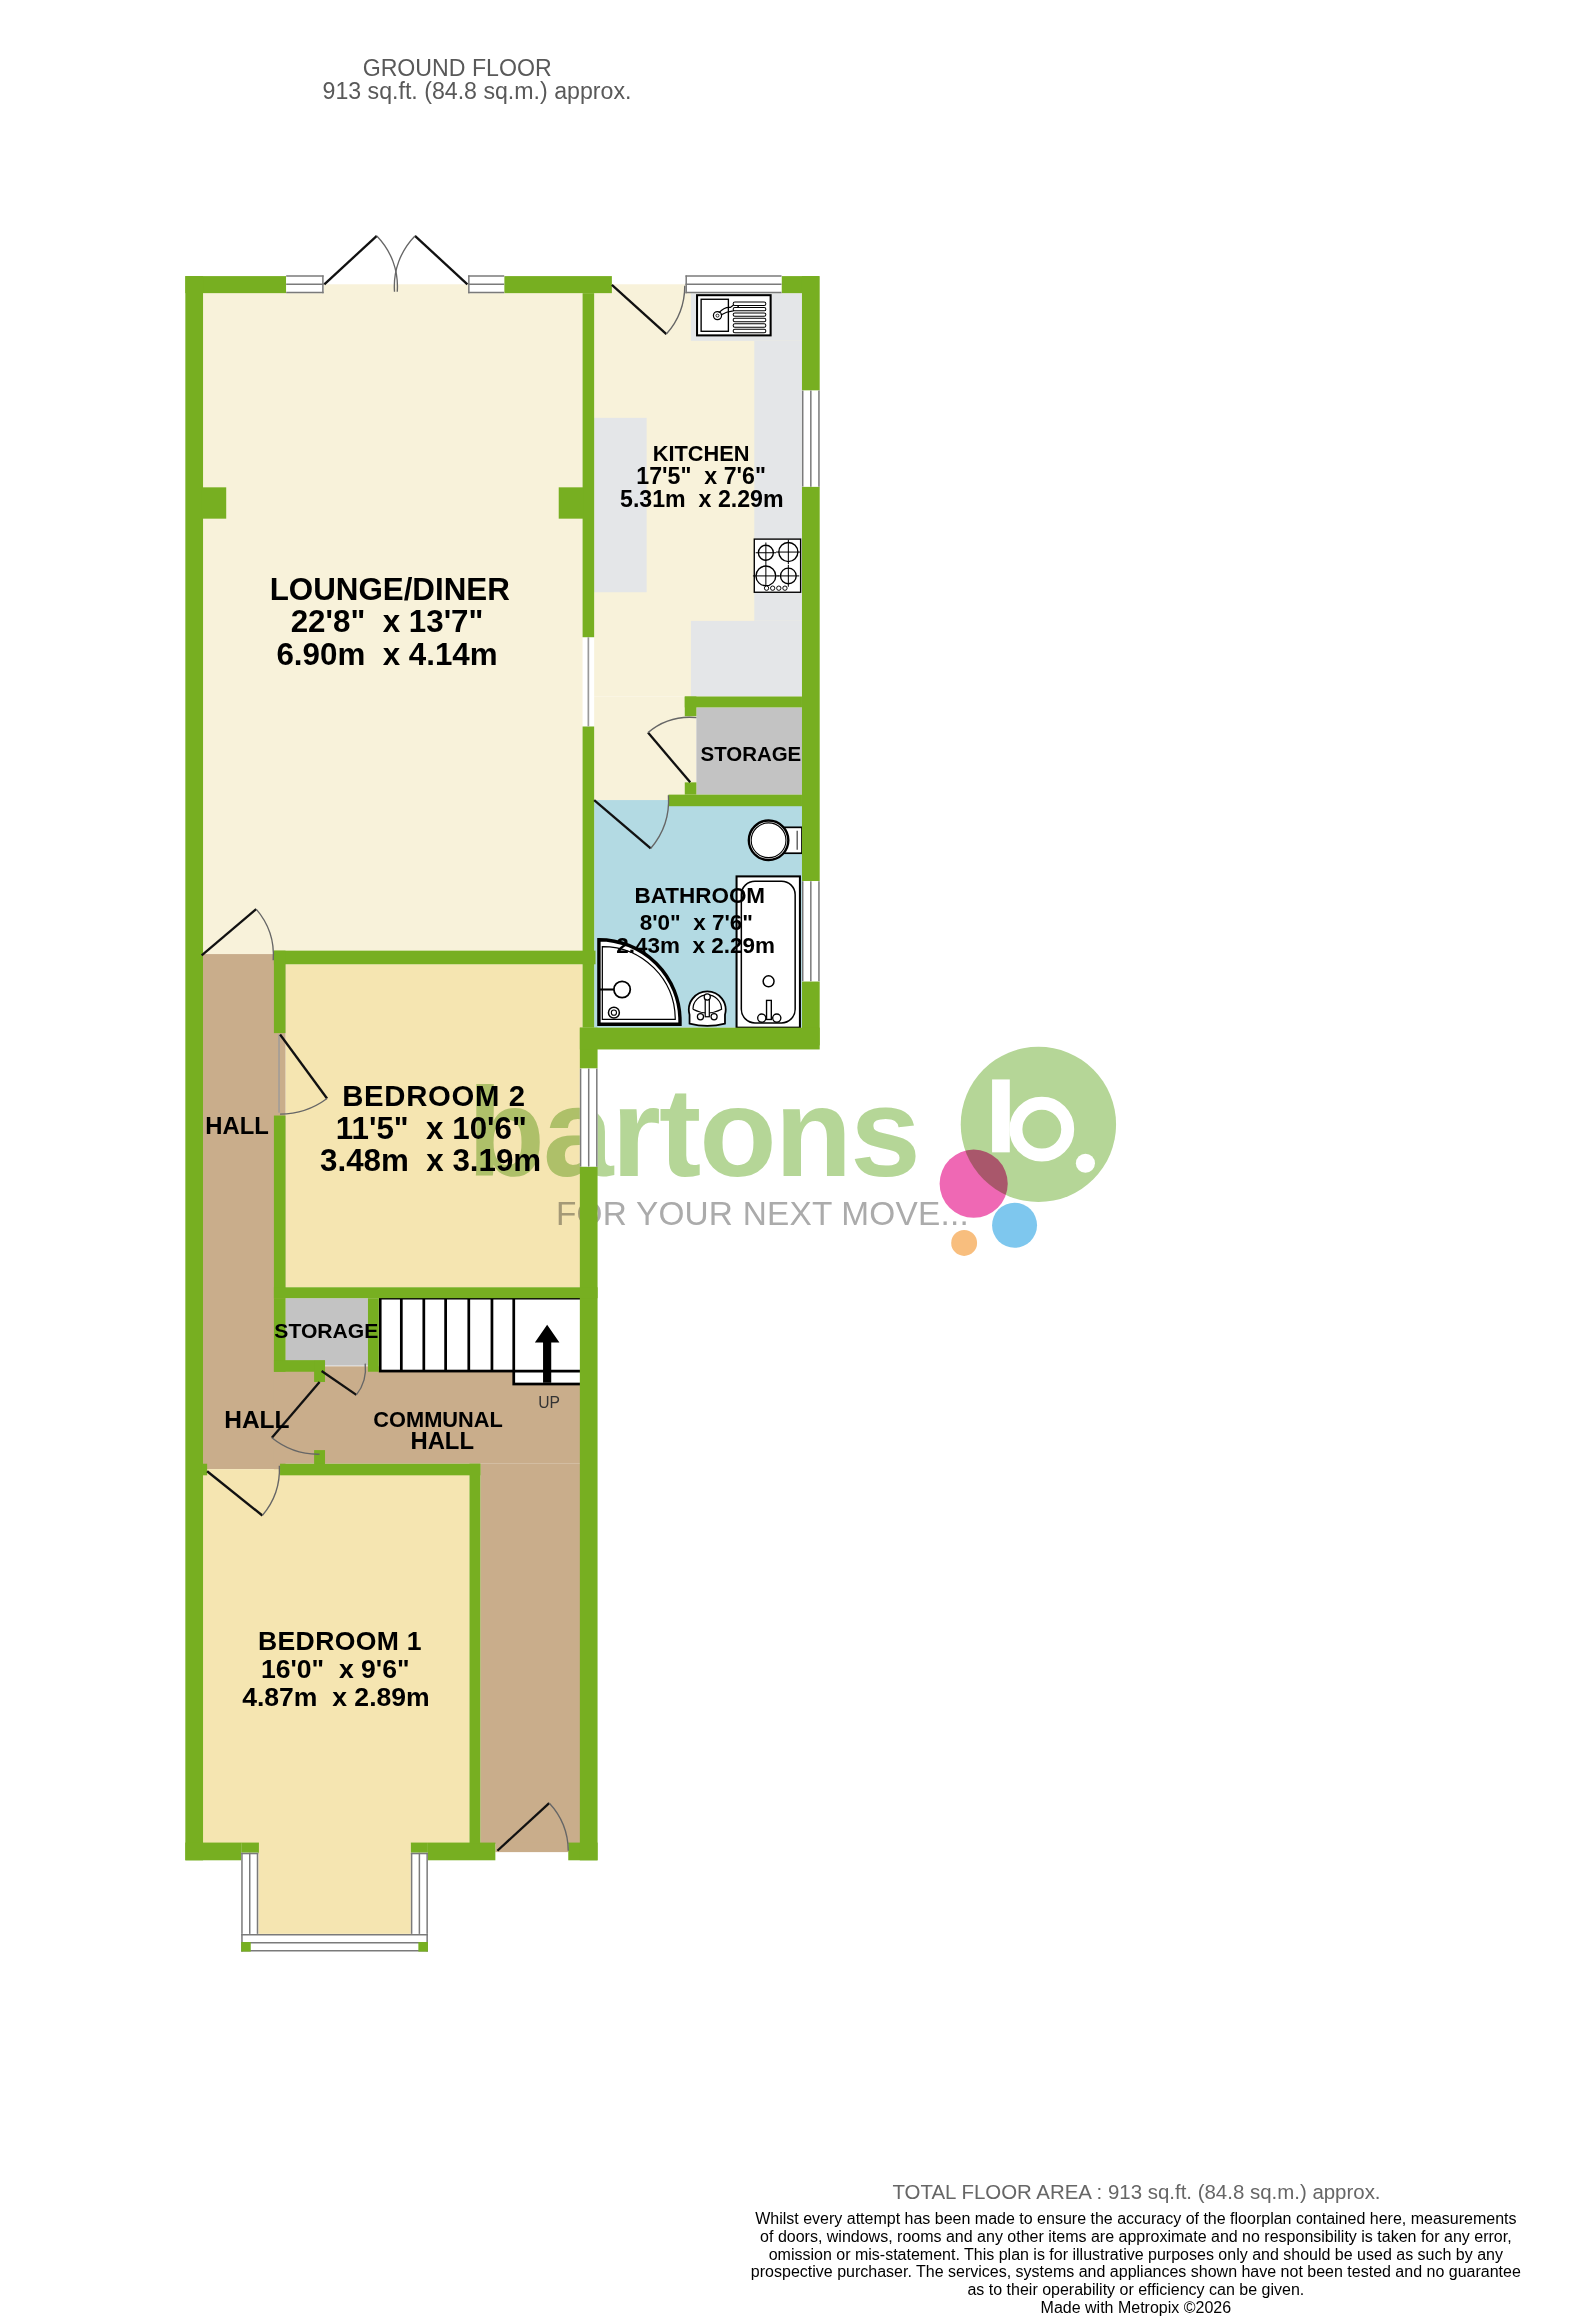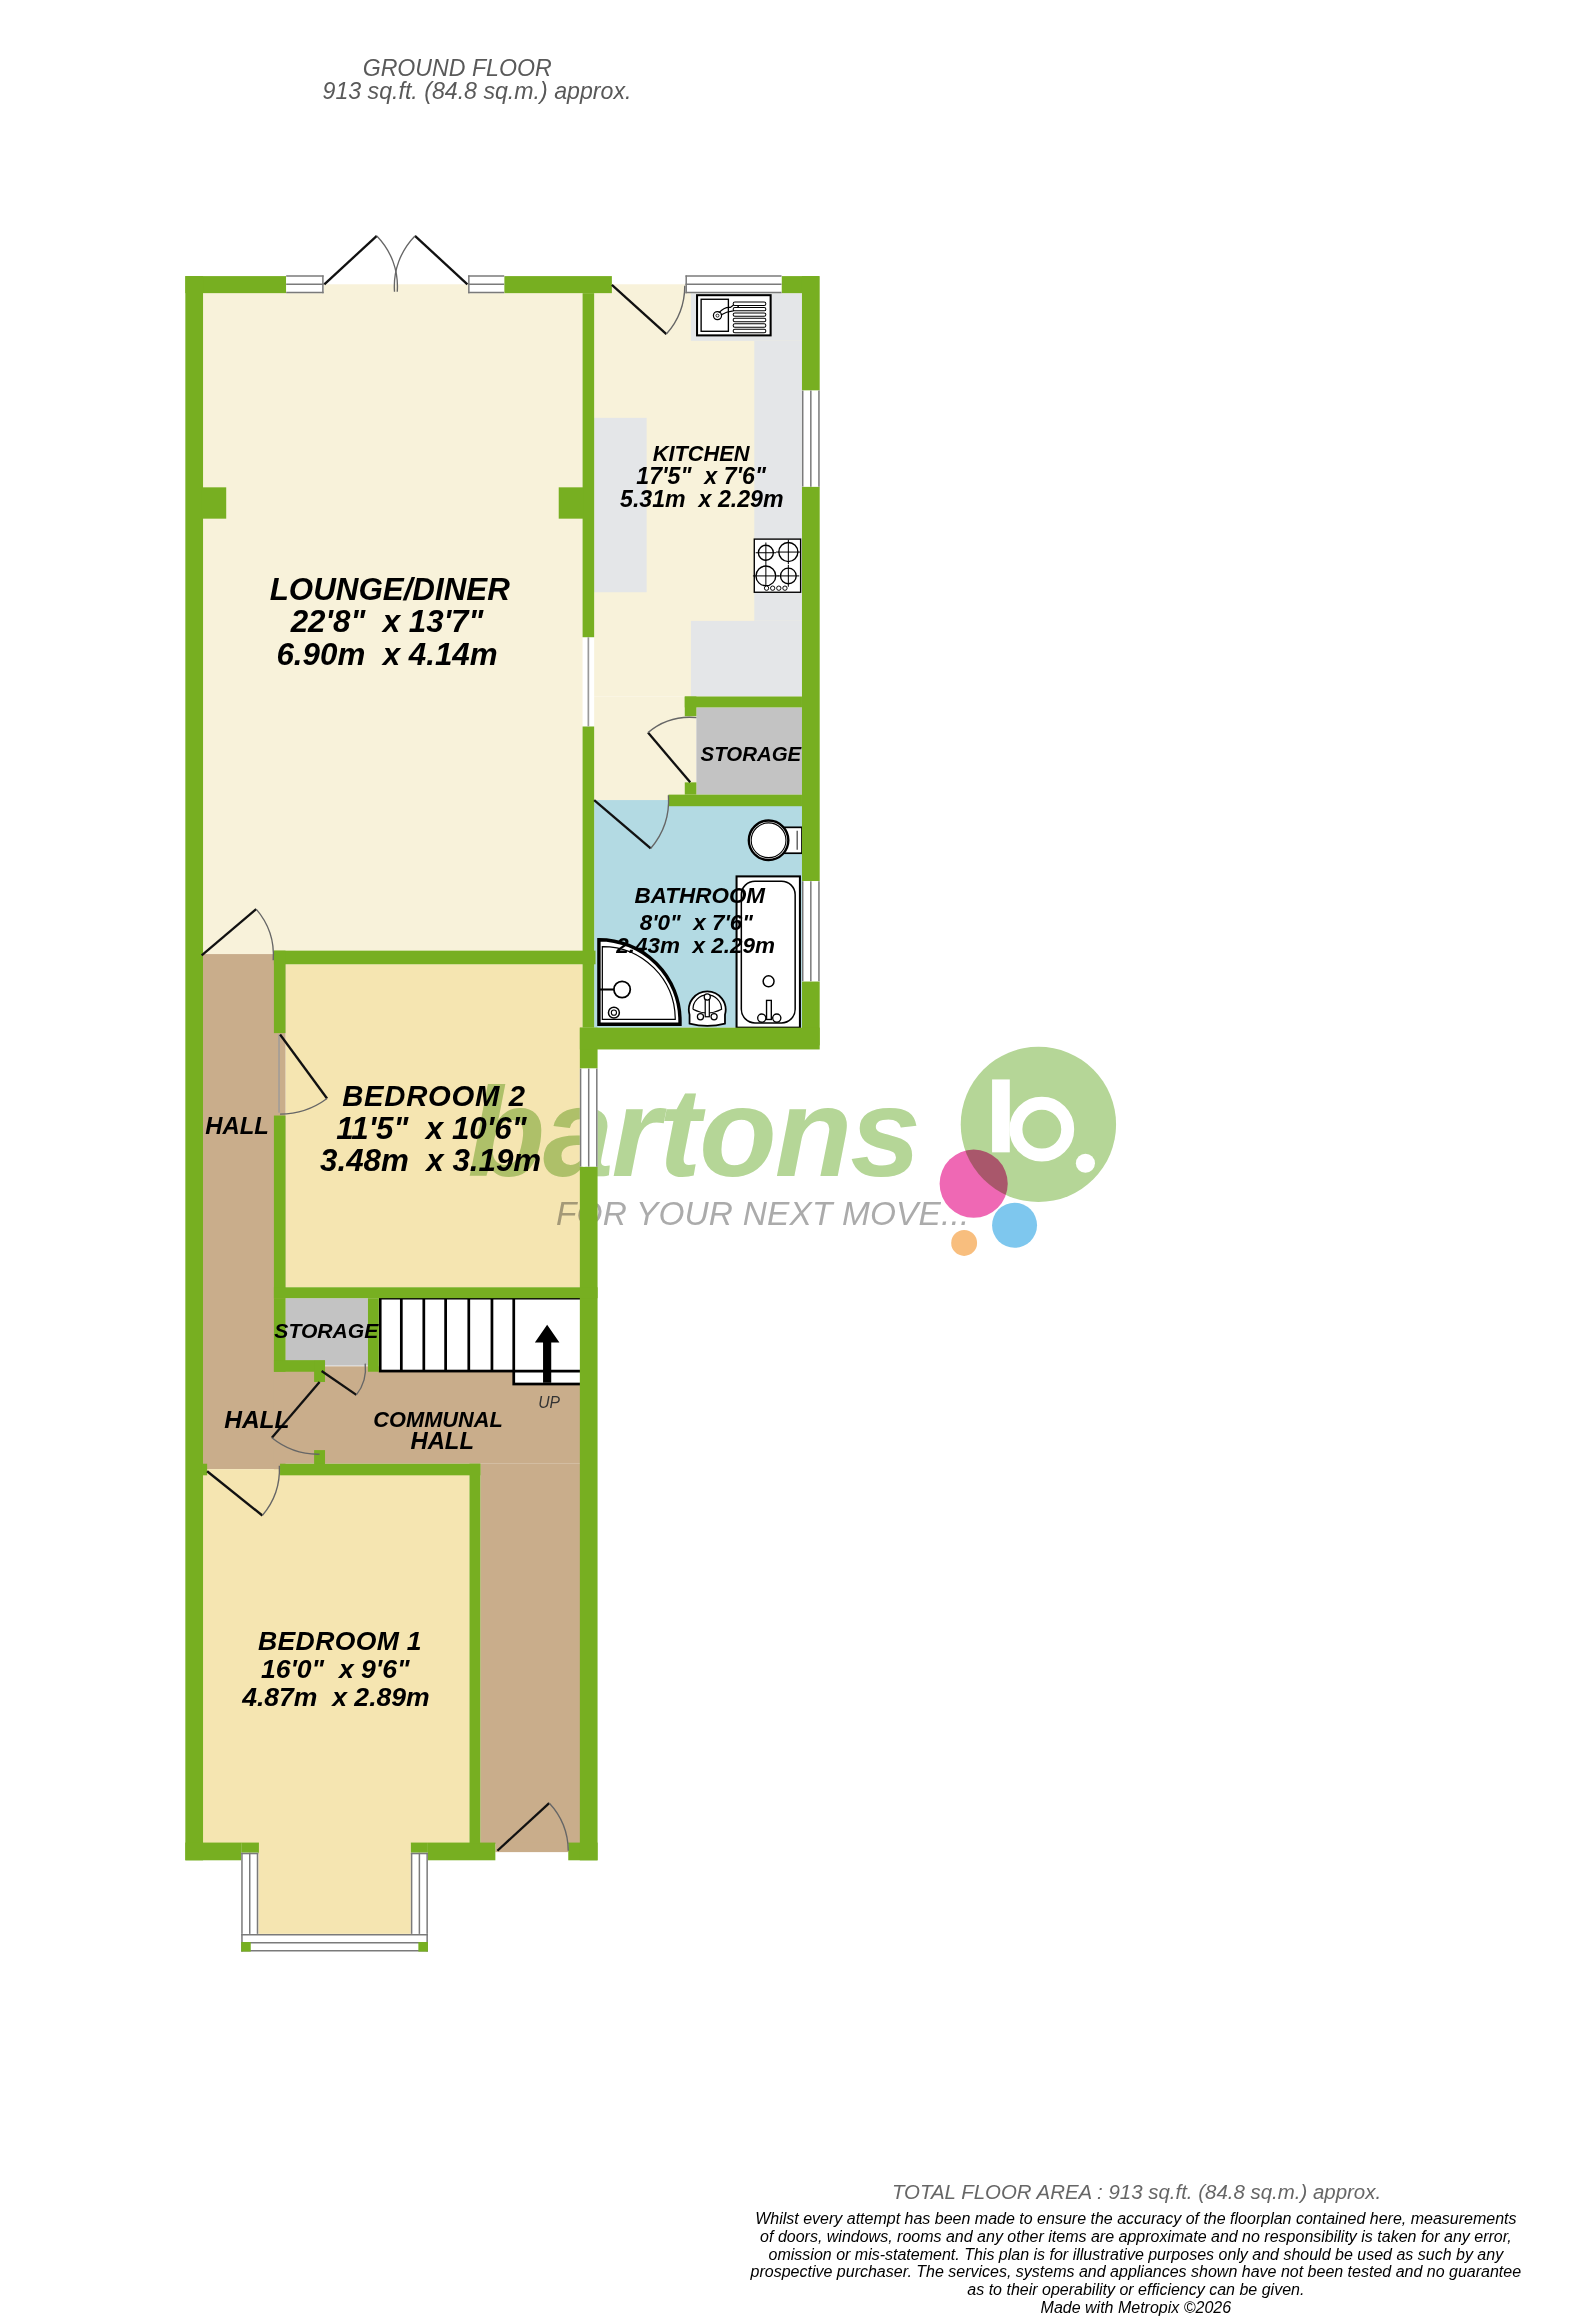--- a/index.html
+++ b/index.html
@@ -1,17 +1,17 @@
 <!DOCTYPE html>
 <html style="font-size:11px"><head>
 <meta charset="utf-8">
 <style>
   html,body{margin:0;padding:0;background:#ffffff;}
   .page{position:relative;width:1591px;height:2319px;background:#fff;overflow:hidden;
-        font-family:"Liberation Sans", sans-serif;font-style:italic;}
+        font-family:"Liberation Sans", sans-serif;}
   svg{position:absolute;left:0;top:0;}
   text{font-family:"Liberation Sans", sans-serif;}
 </style>
 </head>
 <body>
 <div class="page">
 <svg width="1591" height="2319" viewBox="0 0 2335 3403" xmlns="http://www.w3.org/2000/svg">
 
 <g>
 <text x="671" y="112" font-size="34" fill="#595959" text-anchor="middle">GROUND FLOOR</text>

